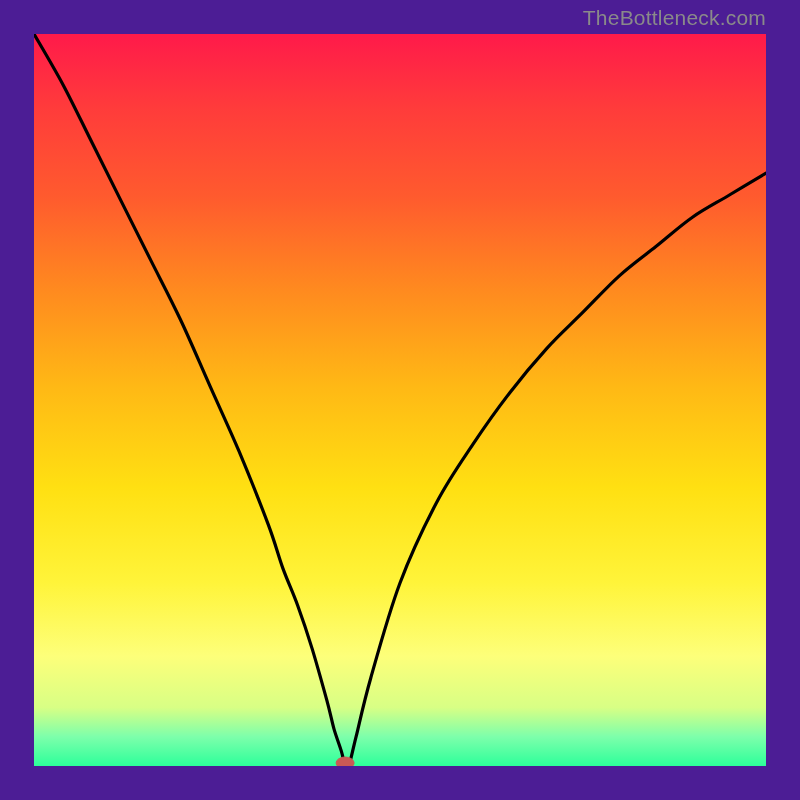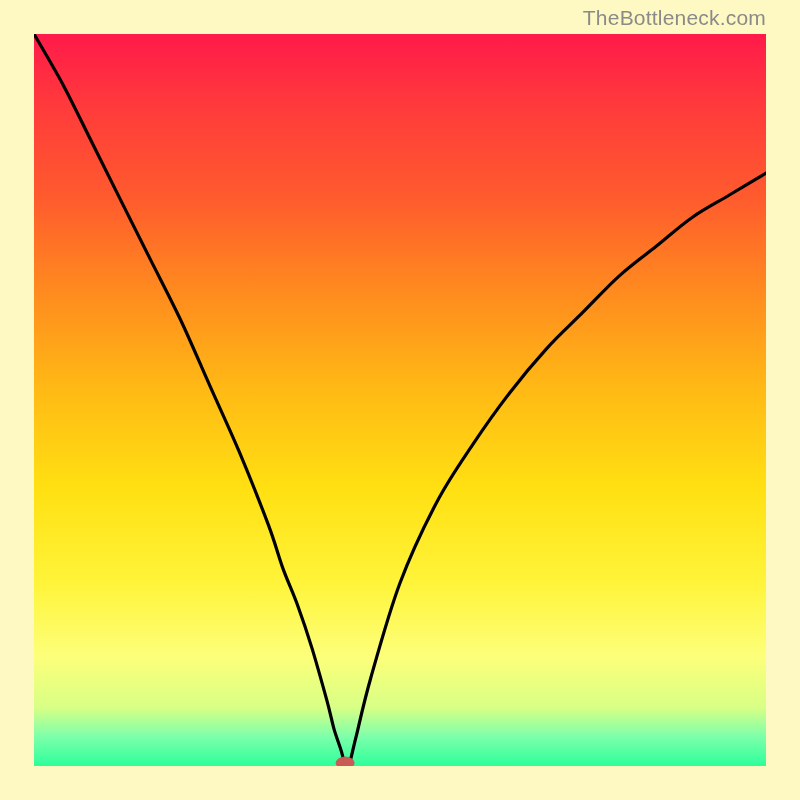--- a/index.html
+++ b/index.html
@@ -10,21 +10,21 @@
     font-family: Arial, sans-serif;
     position: relative;
     overflow: hidden;
   }
   .frame {
     position: absolute;
     top: 0;
     left: 0;
     width: 800px;
     height: 800px;
-    background: #fef9c3;
+    background: #4c1d95;
   }
   .plot-area {
     position: absolute;
     top: 34px;
     left: 34px;
     width: 732px;
     height: 732px;
     background: linear-gradient(to bottom,
       #ff1a4a 0%,
       #ff3b3b 10%,

